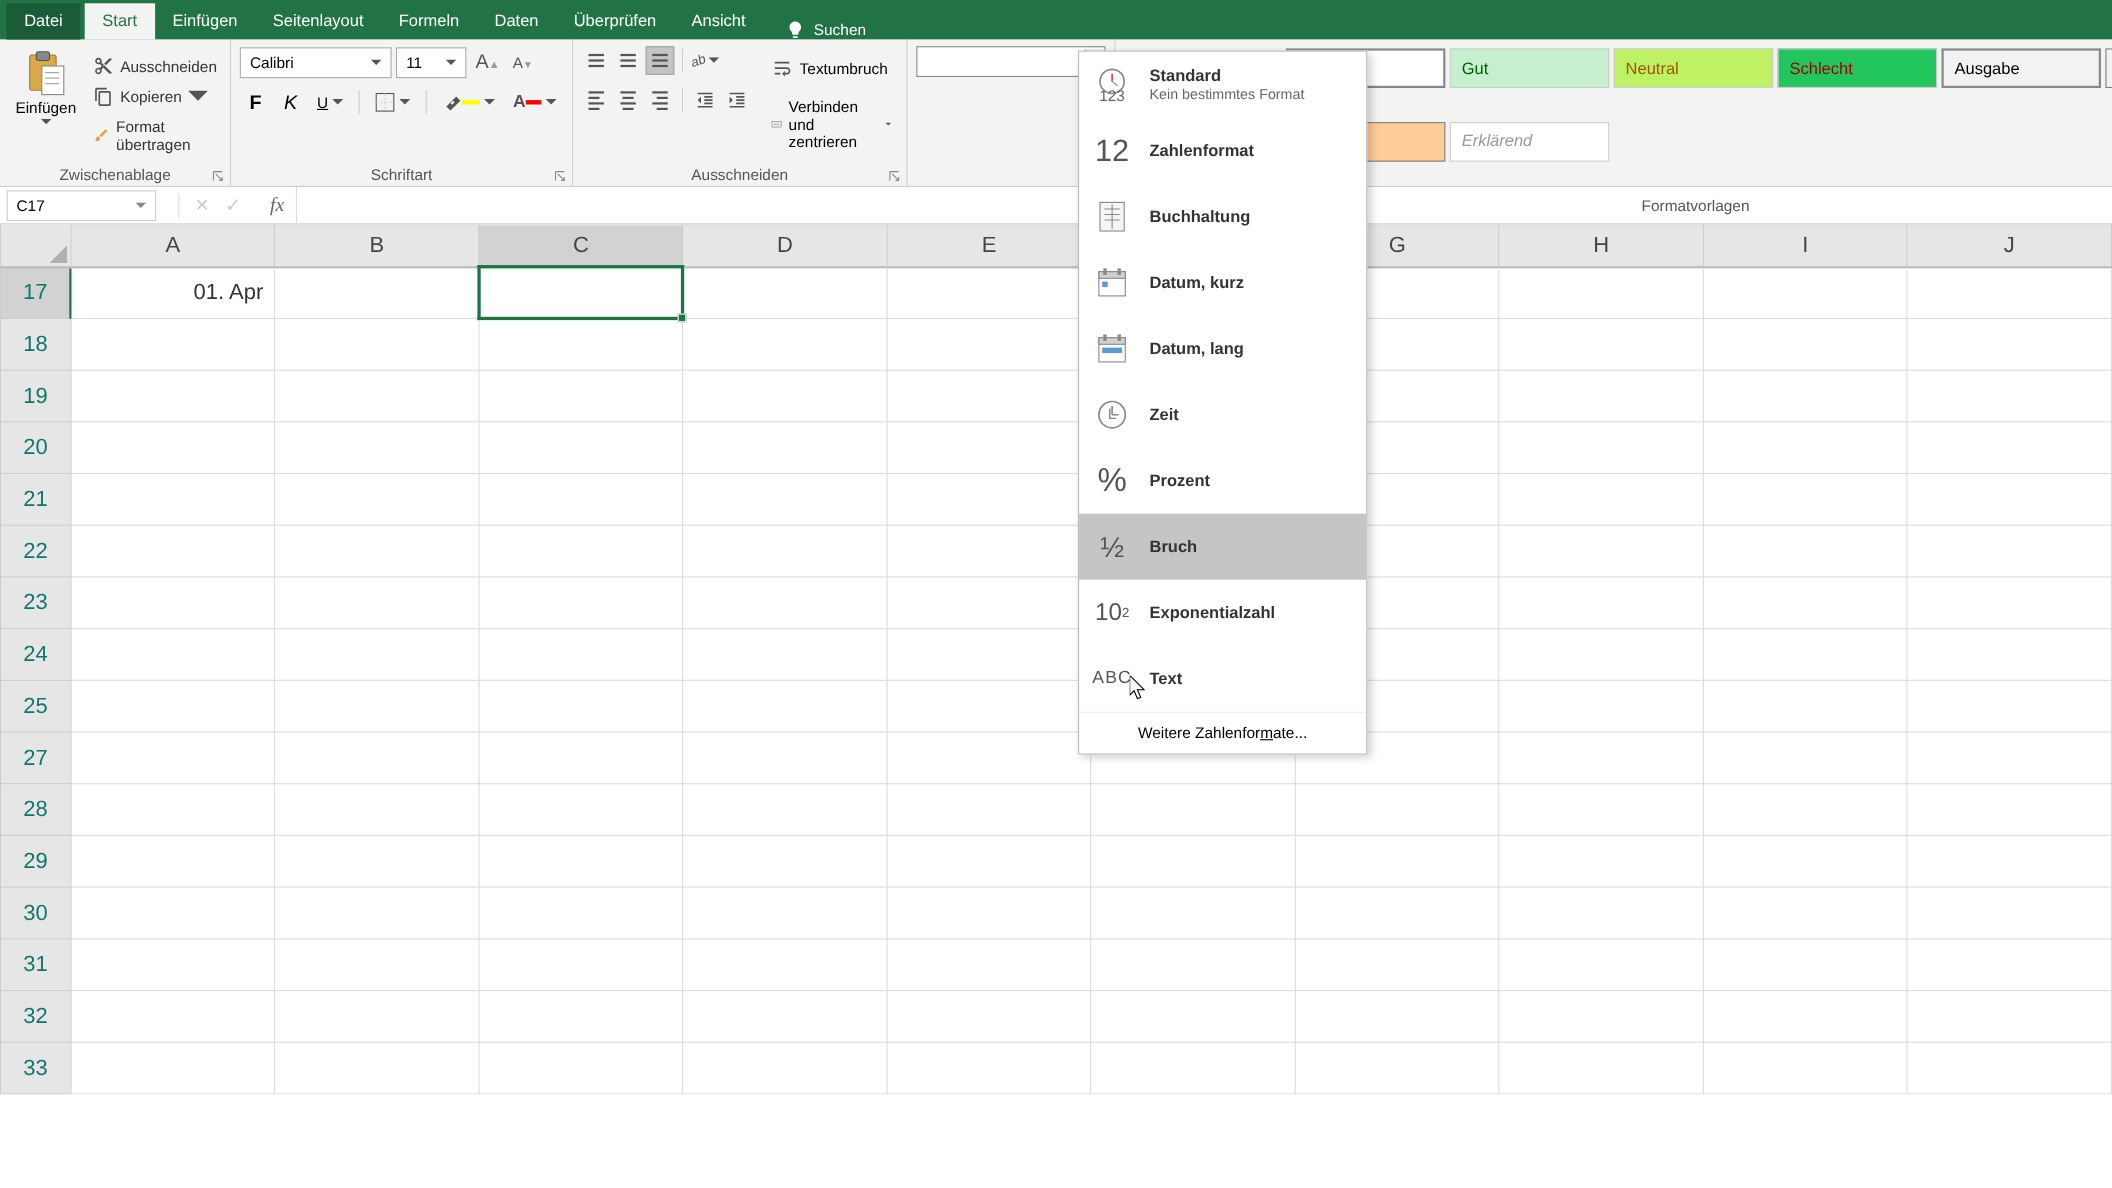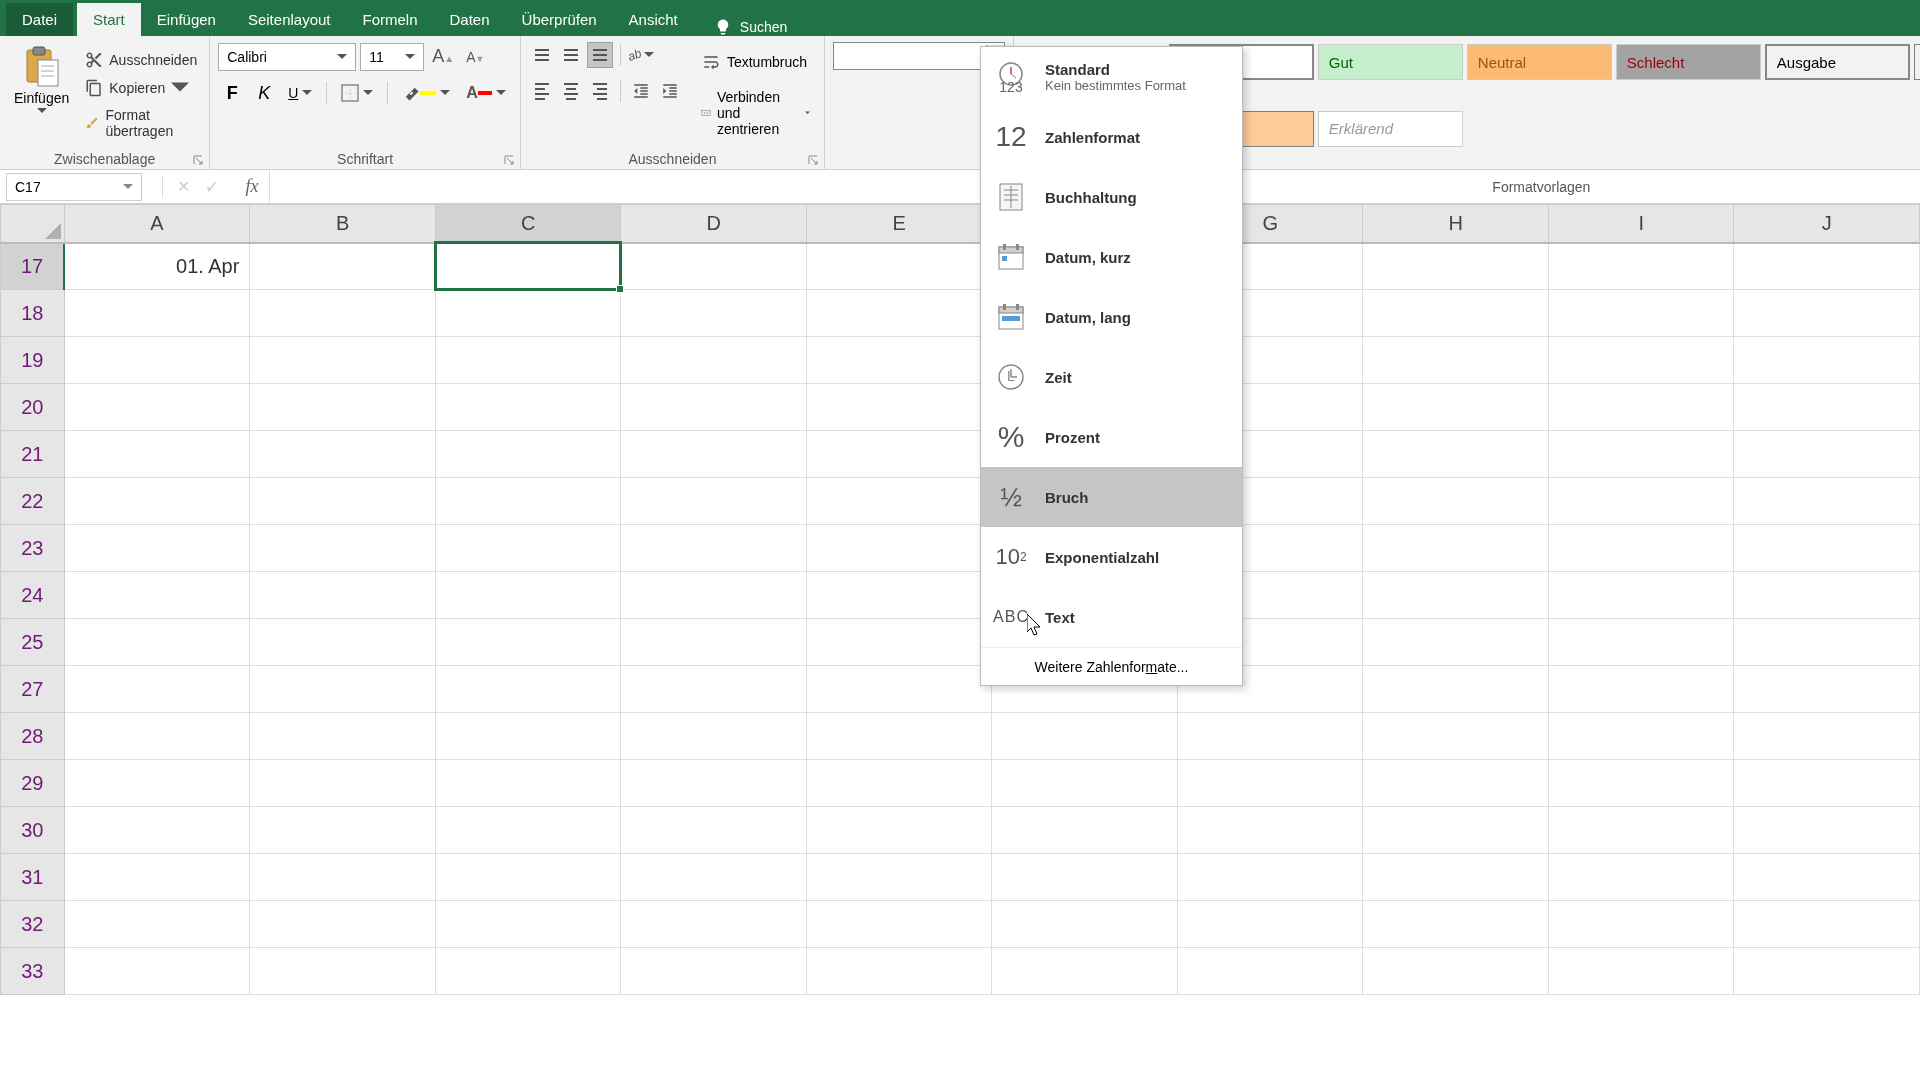--- a/index.html
+++ b/index.html
@@ -316,22 +316,22 @@
       height: 36px;
       border: 1px solid #ccc;
       display: flex;
       align-items: center;
       padding: 0 10px;
       font-size: 15px;
     }
     
     .style-standard { background: white; border: 2px solid #888; }
     .style-gut { background: #c6efce; color: #006100; }
-    .style-neutral { background: #fdba74; color: #9c5700; }
-    .style-schlecht { background: #a3a3a3; color: #9c0006; }
+    .style-neutral { background: #bef264; color: #9c5700; }
+    .style-schlecht { background: #22c55e; color: #9c0006; }
     .style-ausgabe { background: #f2f2f2; border: 2px solid #888; }
     .style-berechnung { background: #f2f2f2; color: #fa7d00; border: 1px solid #7f7f7f; }
     .style-eingabe { background: #ffcc99; color: #3f3f76; border: 1px solid #7f7f7f; }
     .style-erklar { background: white; font-style: italic; color: #999; }
     
     
     .formula-bar {
       height: 34px;
       display: flex;
       align-items: center;
@@ -419,21 +419,21 @@
       border-bottom: 2px solid #217346;
     }
     
     .row-header {
       width: 64px;
       height: 47px;
       background: #e6e6e6;
       border: 1px solid #ccc;
       text-align: center;
       font-size: 20px;
-      color: #701a75;
+      color: #0f766e;
     }
     
     .row-header.selected {
       background: #d2d2d2;
       border-right: 2px solid #217346;
     }
     
     .cell {
       border: 1px solid #ddd;
       height: 47px;

